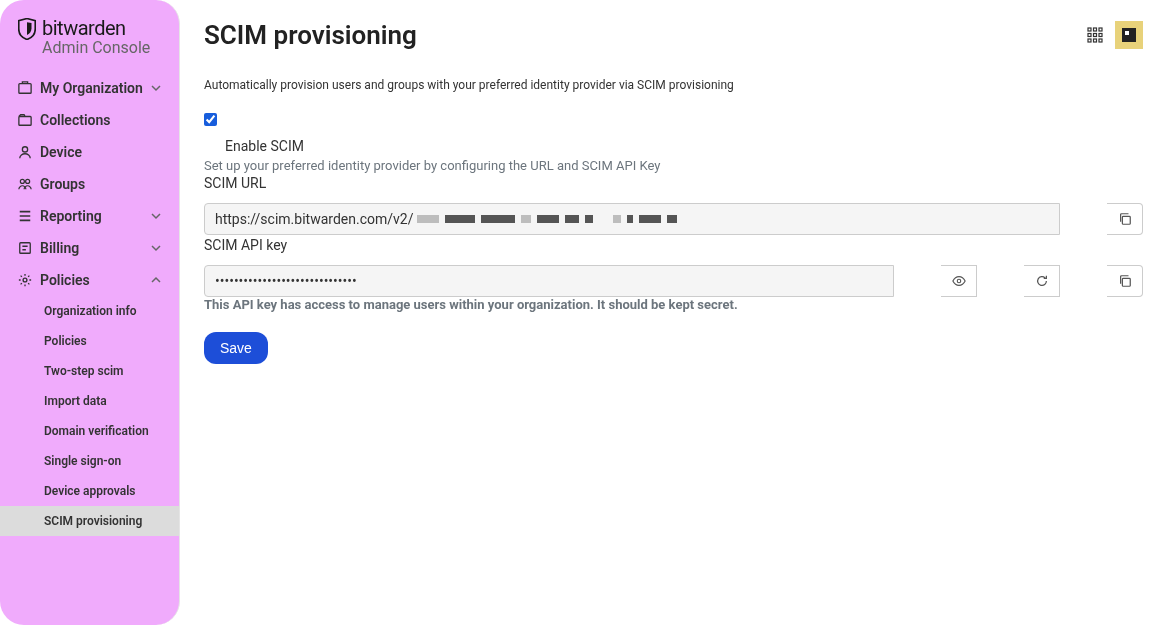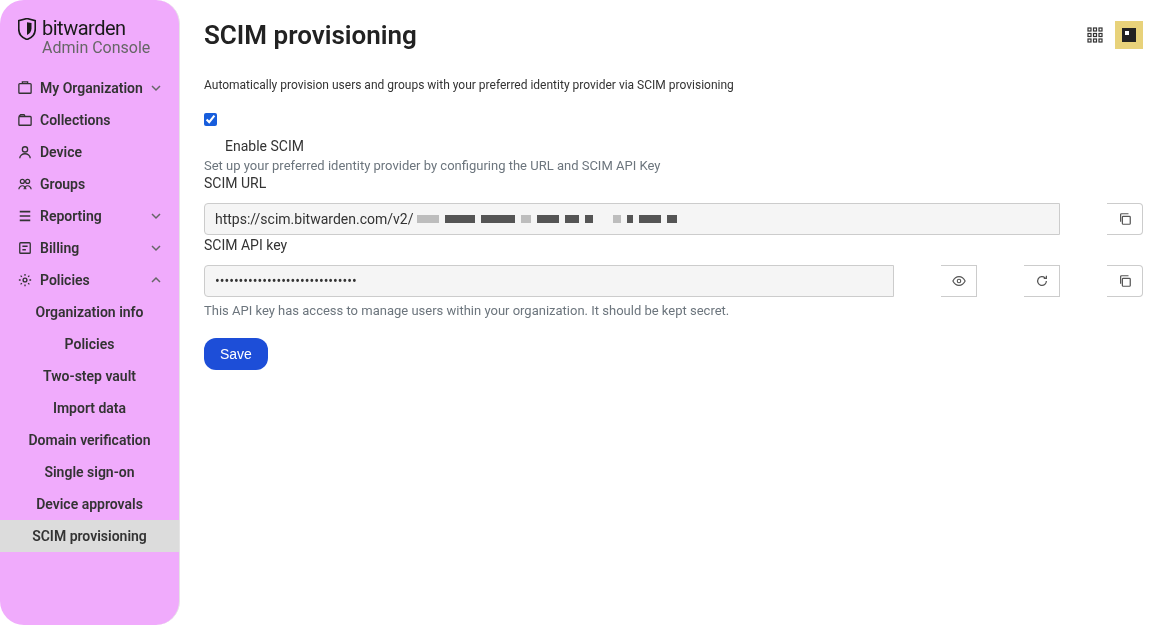--- a/index.html
+++ b/index.html
@@ -69,26 +69,25 @@
       width: 10px;
       height: 10px;
       color: #666;
     }
     .nav-icon {
       width: 14px; height: 14px;
       flex-shrink: 0;
       color: #333;
     }
     .sub-item {
-      padding: 8px 18px 8px 18px;
-      font-size: 14px;
+      padding: 8px 18px 8px 44px;
+      font-size: 12px;
       font-weight: 600;
       color: #333;
       cursor: pointer;
-      text-align: center;
     }
     .sub-item.active {
       background: #dcdcdc;
     }
     
     .main {
       flex: 1;
       padding: 20px 24px;
       overflow: auto;
     }
@@ -187,23 +186,23 @@
       display: flex;
       align-items: center;
       justify-content: center;
       cursor: pointer;
     }
     .input-group .btn-icon:last-child {
       border-radius: 0 4px 4px 0;
     }
     .btn-icon svg { width: 14px; height: 14px; color: #555; }
     .help-text {
-      margin-top: 6px;
       font-size: 13px;
       color: #6c757d;
+      font-weight: bold;
     }
     .save-btn {
       margin-top: 20px;
       background: #1d4ed8;
       color: #fff;
       border: none;
       border-radius: 12px;
       padding: 8px 16px;
       font-size: 14px;
       font-weight: 500;
@@ -311,21 +310,21 @@
           <path d="M8 1v2M8 13v2M1 8h2M13 8h2M3 3l1.4 1.4M11.6 11.6L13 13M13 3l-1.4 1.4M4.4 11.6L3 13" stroke="currentColor" stroke-width="1.5"></path>
         </svg>
       <span>Policies</span>
       <svg class="chev" viewBox="0 0 10 10">
           <path d="M1 7l4-4 4 4" fill="none" stroke="currentColor" stroke-width="1.5"></path>
         </svg>
     </div>
 
     <div class="sub-item">Organization info</div>
     <div class="sub-item">Policies</div>
-    <div class="sub-item">Two-step vault</div>
+    <div class="sub-item">Two-step scim</div>
     <div class="sub-item">Import data</div>
     <div class="sub-item">Domain verification</div>
     <div class="sub-item">Single sign-on</div>
     <div class="sub-item">Device approvals</div>
     <div class="sub-item active">SCIM provisioning</div>
   </nav>
 </aside>
 
 <main class="main">
   <div class="topbar">

